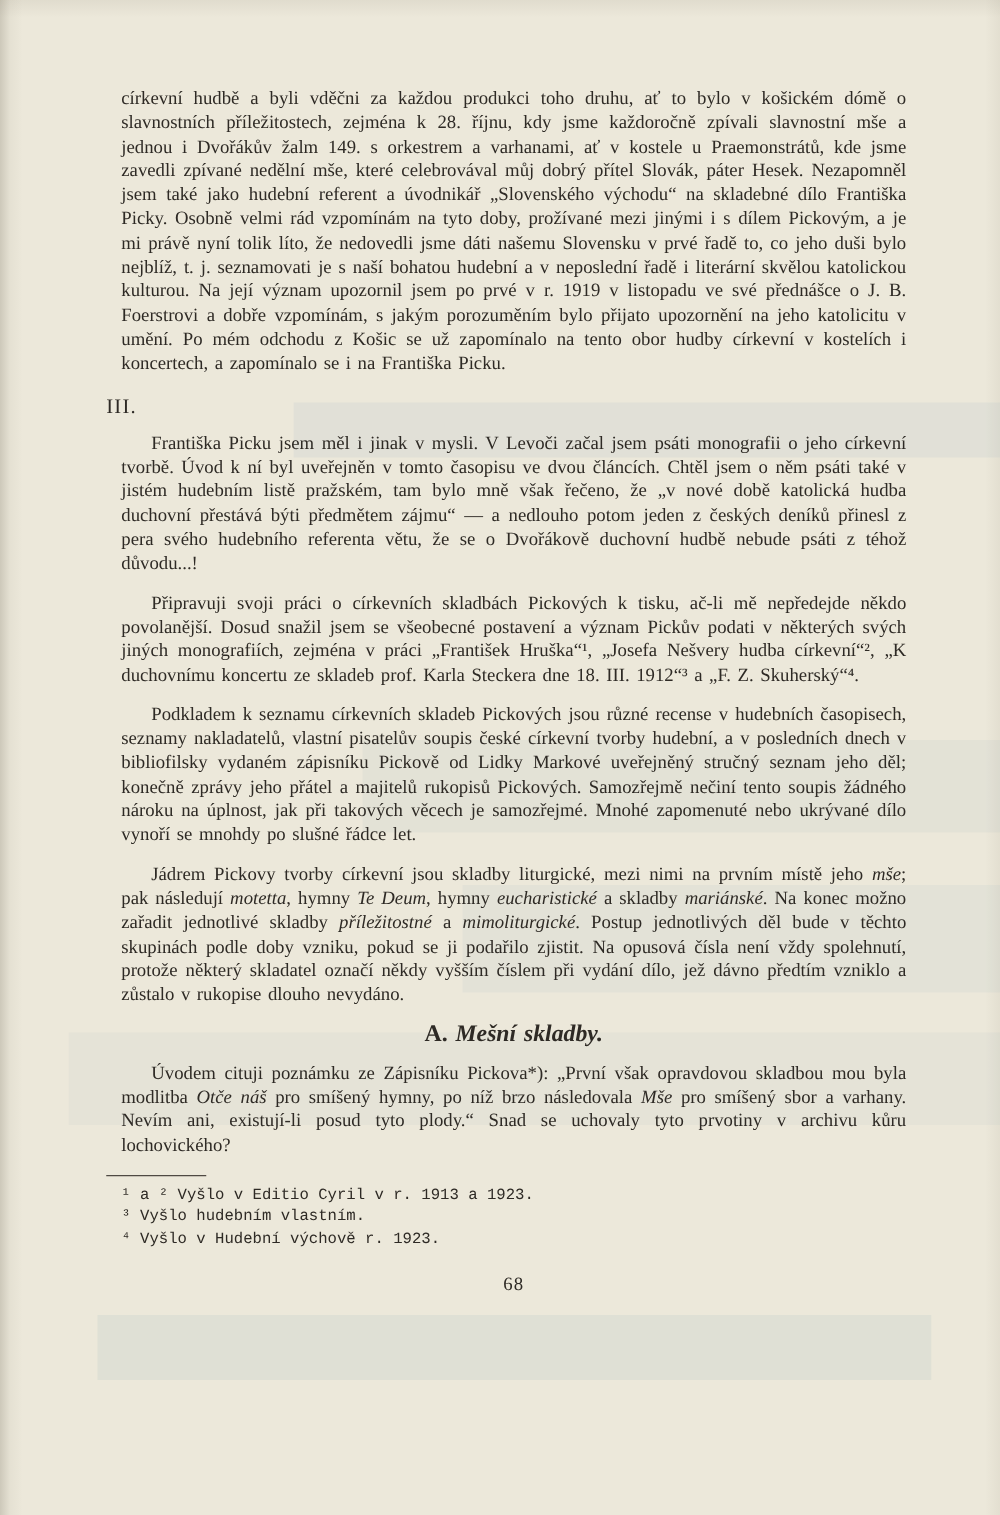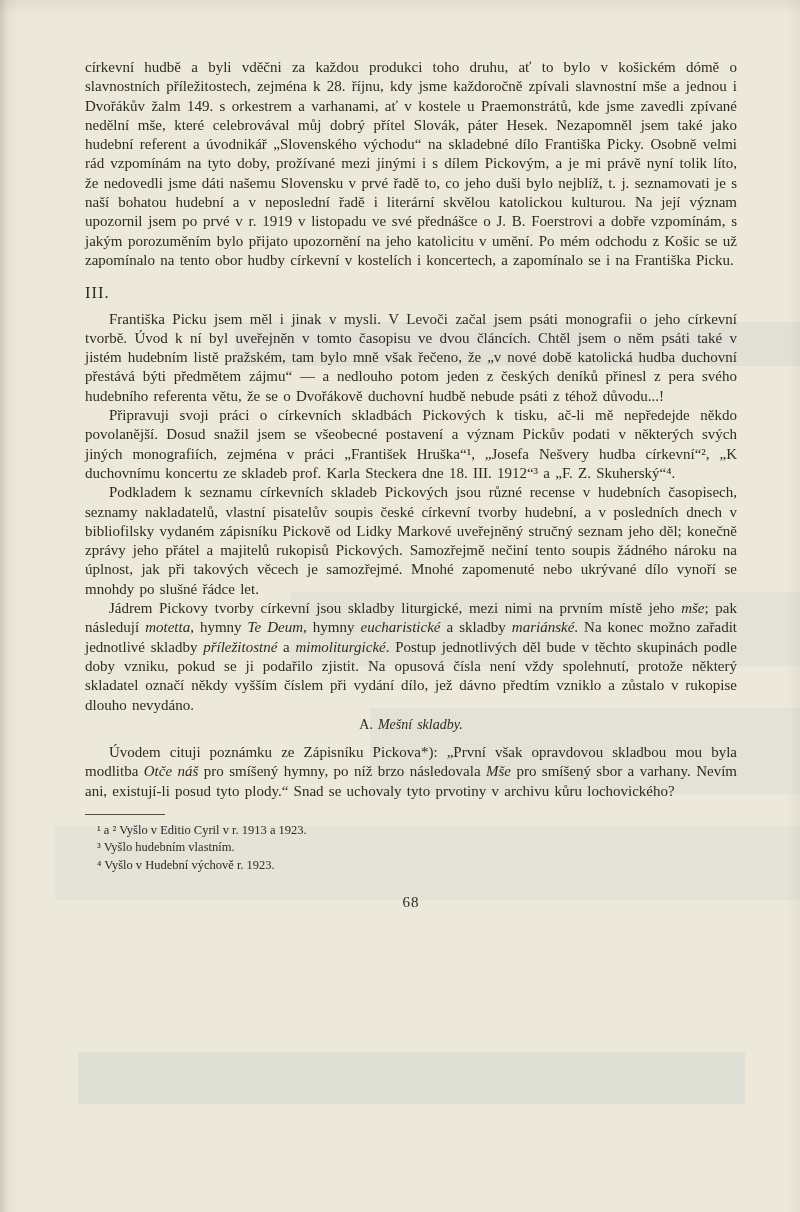--- a/index.html
+++ b/index.html
@@ -24,44 +24,44 @@
   .band.b2 { top: 592px; left: 290px; right: 0; height: 74px; background: rgba(168,187,196,0.13); }
   .band.b3 { top: 708px; left: 370px; right: 0; height: 86px; background: rgba(168,187,196,0.12); }
   .band.b4 { top: 826px; left: 55px;  right: 0; height: 74px; background: rgba(168,187,196,0.10); }
   .band.b5 { top: 1052px; left: 78px; right: 55px; height: 52px; background: rgba(168,187,196,0.18); }
 
   .textblock {
     position: absolute; left: 85px; top: 58px; width: 652px;
     font-size: 15px; line-height: 19.3px;
     text-align: justify; word-spacing: 1.5px;
   }
-  .para { margin: 0; text-indent: 24px; }
+  .para { margin: 12px; text-indent: 24px; }
   .para.noindent { text-indent: 0; }
 
   .section-num {
     margin: 13px 0 7px; text-align: left; text-indent: 0;
     font-size: 16.5px; font-weight: 400; letter-spacing: 1px;
   }
   .article-title {
     margin: 22px 0 13px; text-align: left; text-indent: 0;
     font-family: "DejaVu Sans", sans-serif; font-weight: 700;
     font-size: 22.5px; letter-spacing: 0.2px; color: #1e1b17;
     word-spacing: 1px;
   }
   .subsection {
     margin: 0 0 9px; text-align: center; text-indent: 0;
-    font-size: 14px; font-weight: 400;
+    font-size: 19px; font-weight: 700;
   }
   .subsection i, .para i { font-style: italic; }
 
   .footnote-rule {
     width: 80px; height: 0; border-top: 1.3px solid #4f4a43;
     margin: 13px 0 7px 0;
   }
-  .footnotes { font-size: 12.5px; line-height: 16.5px; text-align: left; word-spacing: normal; }
+  .footnotes { font-size: 12.5px; line-height: 16.5px; text-align: left; word-spacing: normal; font-family: Liberation Mono, monospace; }
   .fn { margin: 0 0 1px; padding-left: 12px; text-indent: 0; }
   .fn-star {
     margin: 5px 0 0 -28px; width: 680px;
     text-indent: 40px; text-align: justify;
   }
   .page-number {
     margin-top: 20px; text-align: center; text-indent: 0;
     font-size: 15px; letter-spacing: 1px;
   }
 </style>

